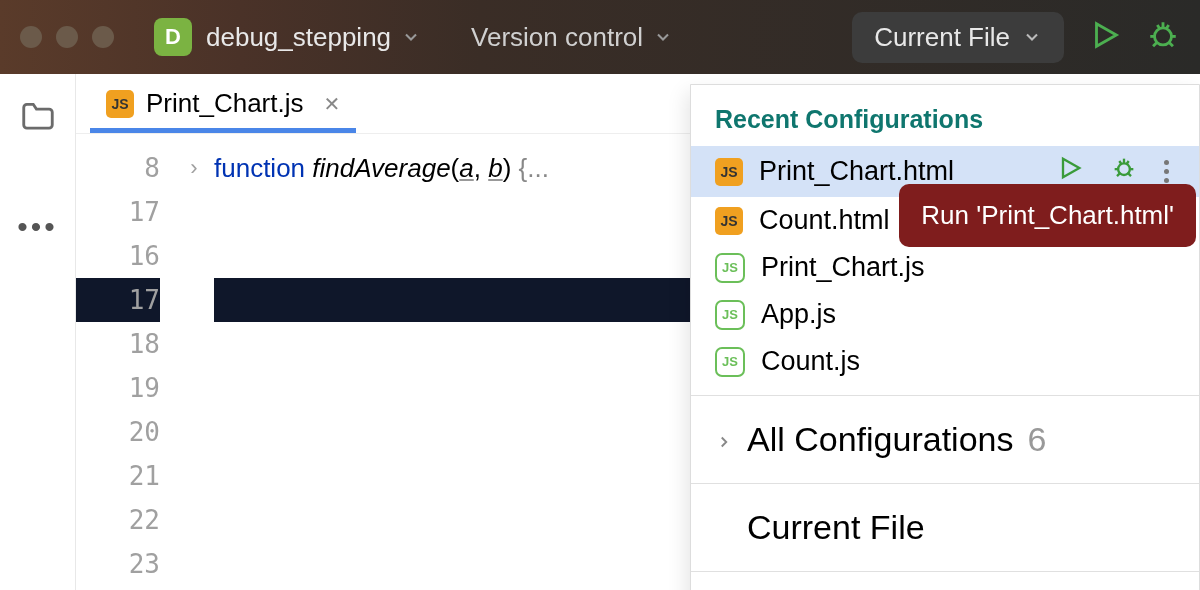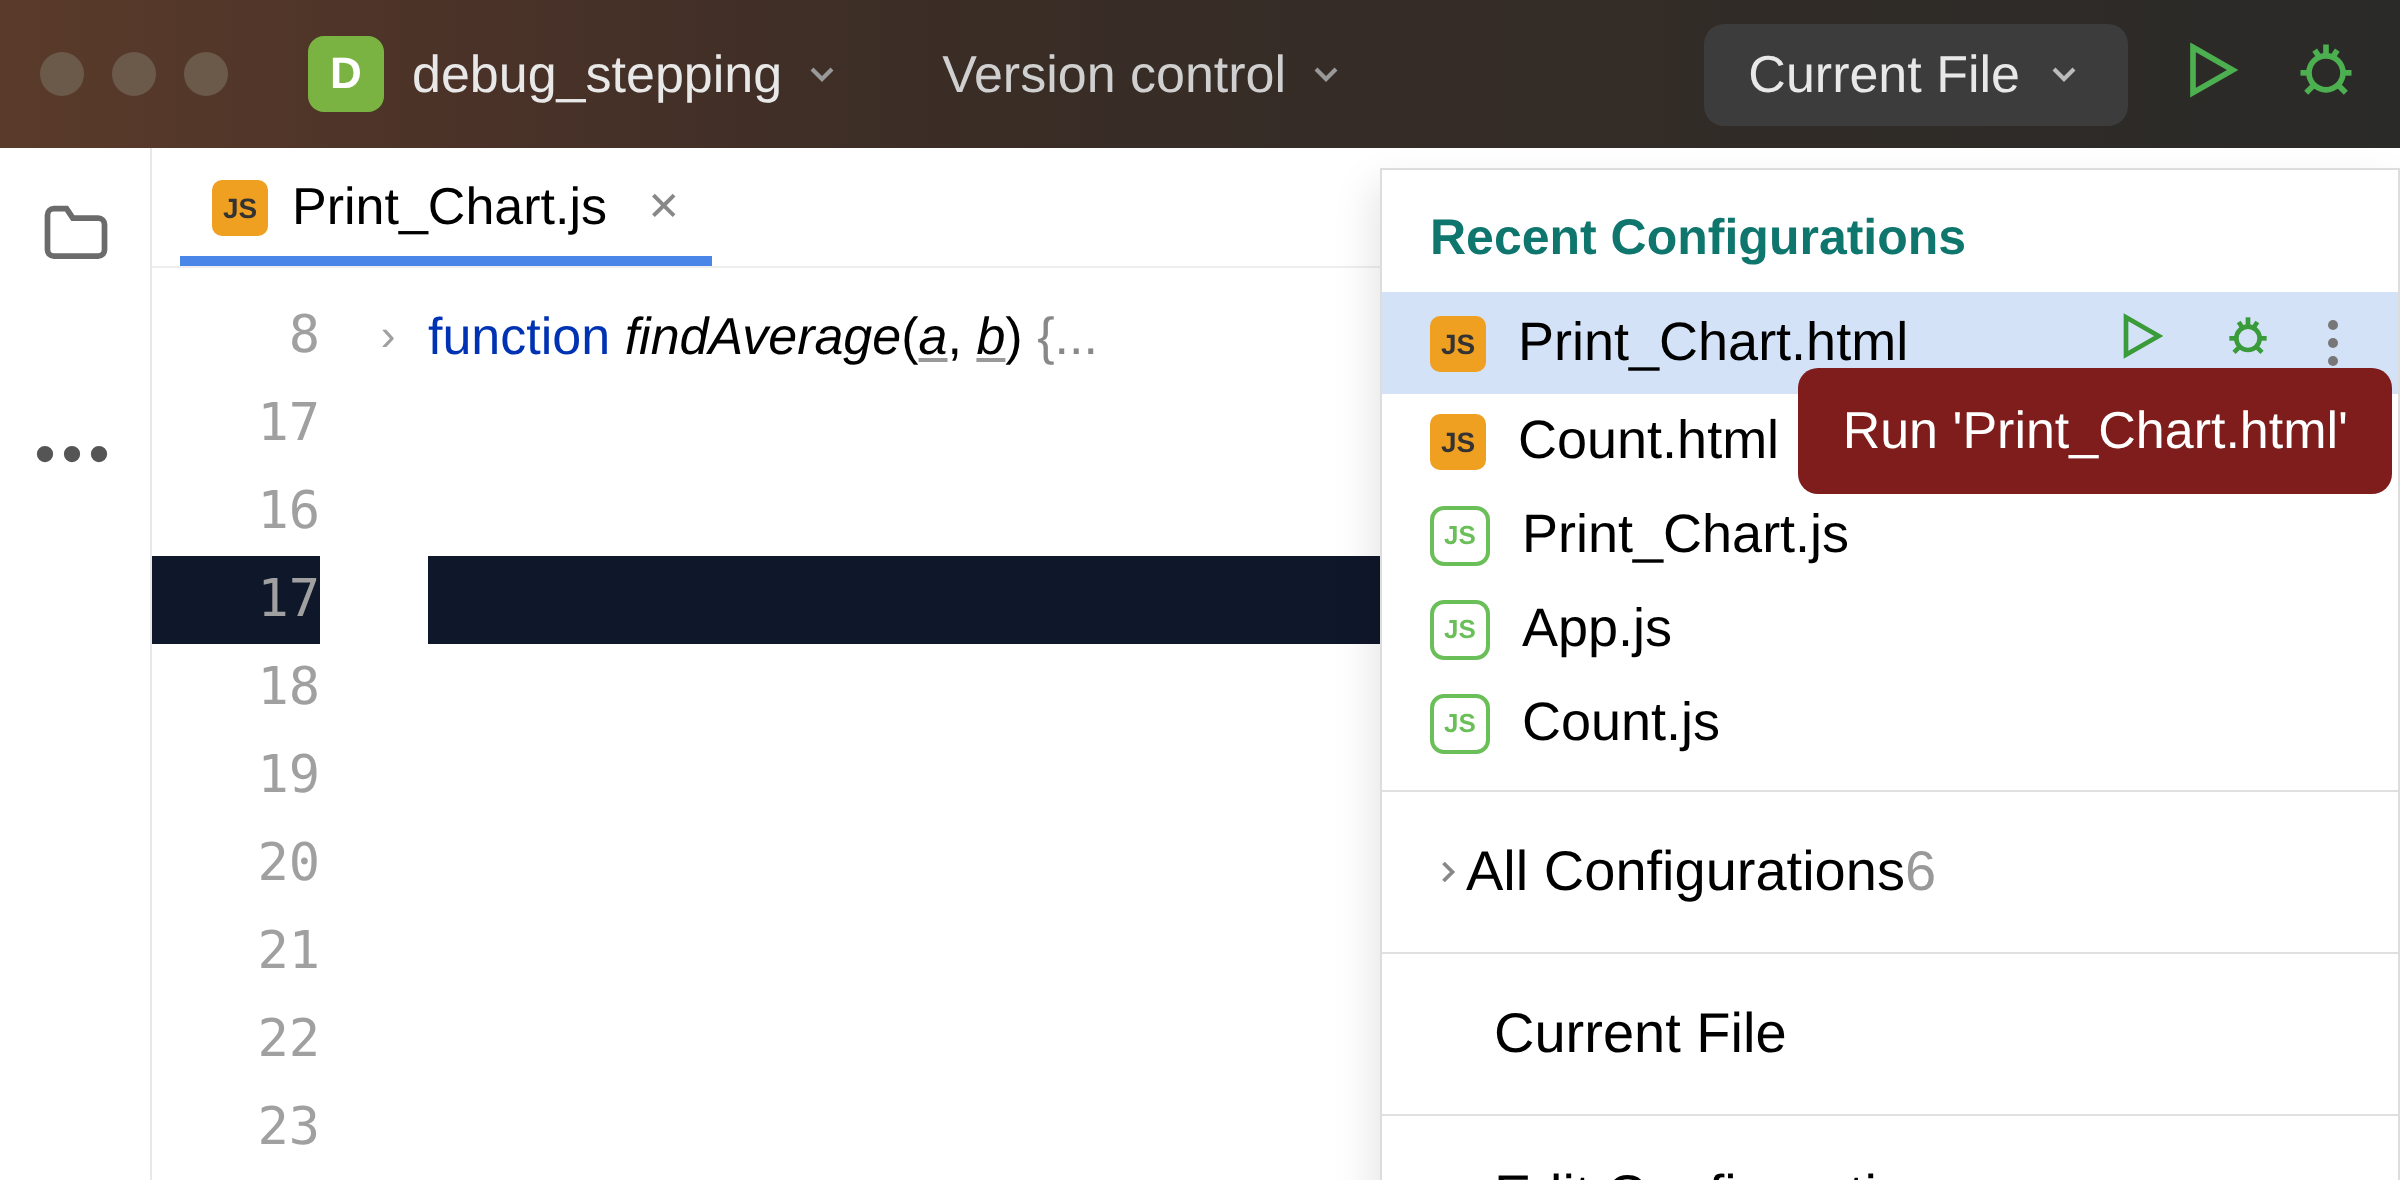--- a/index.html
+++ b/index.html
@@ -93,21 +93,21 @@
       position: relative;
     }
     .popup-item.selected { background: #d4e2f7; }
     .popup-item-actions { margin-left: auto; display: flex; align-items: center; gap: 26px; padding-right: 6px; }
     .node-badge {
       width: 30px; height: 30px; border: 2px solid #6bbf59; border-radius: 7px;
       display: flex; align-items: center; justify-content: center;
       color: #6bbf59; font-weight: 700; font-size: 13px;
     }
     .popup-divider { height: 1px; background: #e0e0e0; margin: 10px 0; }
-    .popup-row { display:flex; padding: 14px 24px; font-size:28px; }
+    .popup-row { display:flex; gap:14px; padding: 14px 24px; font-size:34px; }
     .chev-right { color: #888; }
     .count-badge { color: #999; }
     .dots-vert { color: #777; display:flex; flex-direction:column; gap:4px; }
     .dots-vert span { width:5px; height:5px; border-radius:50%; background:#777; display:block; }
     
     .tooltip {
       position: absolute; top: 184px; right: 4px;
       background: #7f1d1d; color: #fff; font-size: 26px;
       padding: 16px 22px; border-radius: 10px;
       white-space: nowrap;

